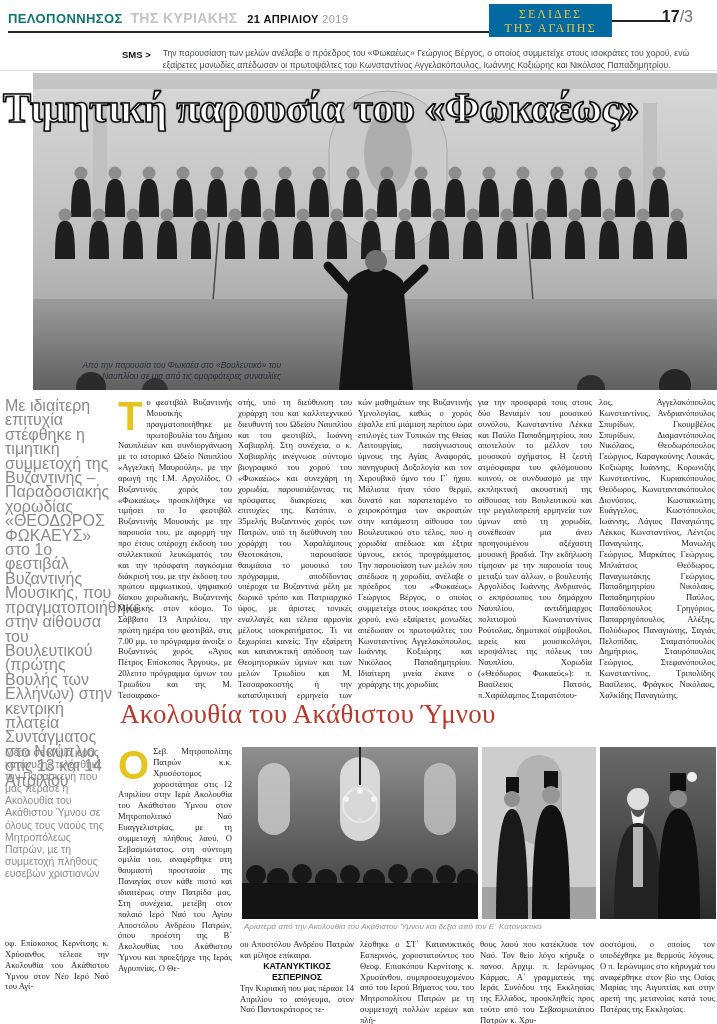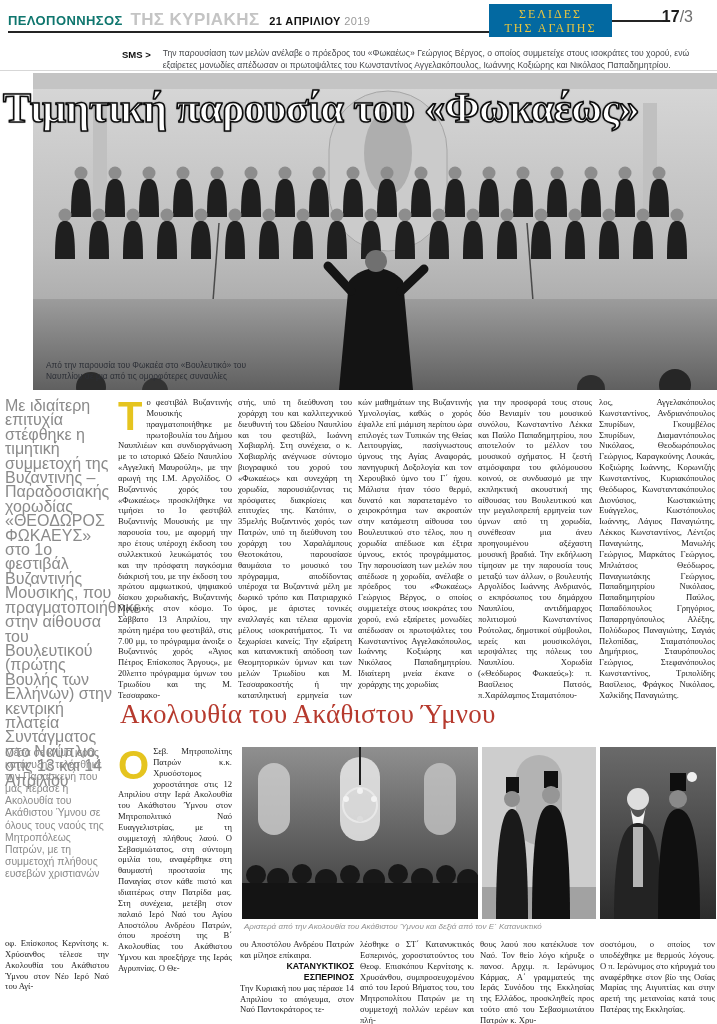--- a/index.html
+++ b/index.html
@@ -3,21 +3,21 @@
 <meta charset="utf-8">
 <style>
   html,body{margin:0;padding:0;background:#e8e8e8;}
   .page{position:relative;width:717px;height:1024px;background:#ffffff;overflow:hidden;
         font-family:"Liberation Serif",serif;color:#1c1c1c;}
 
   
   .masthead{position:absolute;left:8px;top:10px;font-family:"Liberation Sans",sans-serif;
             font-size:12px;letter-spacing:.4px;white-space:nowrap;}
   .m-logo{font-weight:bold;color:#0f766e;font-size:13px;}
-  .m-sub{color:#c4c4c4;font-weight:bold;font-size:17px;margin-left:4px;}
+  .m-sub{color:#c4c4c4;font-weight:bold;font-size:14px;margin-left:4px;}
   .m-date{font-weight:bold;color:#111;font-size:11px;margin-left:6px;}
   .m-year{color:#9a9a9a;font-weight:normal;}
   .header-rule{position:absolute;left:8px;top:31px;width:482px;height:2px;background:#242424;}
   .header-rule2{position:absolute;left:612px;top:20px;width:58px;height:2px;background:#242424;}
   .badge{position:absolute;left:489px;top:4px;width:123px;height:33px;background:#0369a1;
          color:#e9c63f;text-align:center;font-family:"Liberation Serif",serif;font-size:12px;
          line-height:14px;letter-spacing:2px;padding-top:3px;box-sizing:border-box;}
   .pagenum{position:absolute;right:24px;top:8px;font-family:"Liberation Sans",sans-serif;
            font-size:16px;font-weight:bold;color:#1d1d1d;}
   .pagenum .pn-sub{color:#6f6f6f;font-weight:normal;}
@@ -27,21 +27,21 @@
   .sms-label{font-weight:bold;font-size:9.5px;color:#101010;white-space:nowrap;padding-top:1px;}
   .sms-text{font-size:8.6px;line-height:11.5px;color:#46484c;}
   .top-divider{position:absolute;left:0;top:70px;width:717px;height:1px;background:#d7d7d7;}
 
   
   .photo1{position:absolute;left:33px;top:73px;width:684px;height:317px;}
   .headline1{position:absolute;left:3px;top:84px;width:712px;font-family:"Liberation Serif",serif;
              font-size:42px;font-weight:bold;color:#ffffff;-webkit-text-stroke:1.6px #0c0c0c;
              text-shadow:0 0 2px #000;letter-spacing:-.5px;white-space:nowrap;}
   .caption1{position:absolute;left:46px;top:360px;width:235px;font-family:"Liberation Sans",sans-serif;
-            font-size:8.4px;line-height:11px;color:#2c2f36;}
+            font-style:italic;font-size:8.4px;line-height:11px;color:#2c2f36;text-align:right;}
   .standfirst1{position:absolute;left:5px;top:399px;width:108px;font-family:"Liberation Sans",sans-serif;
                font-size:16px;line-height:14.4px;color:#8a8a8a;}
   .bodycol{position:absolute;font-size:8.6px;line-height:10.85px;text-align:justify;color:#1b1b1b;
            overflow:hidden;}
   .a1col{top:397px;height:306px;width:114px;}
   #a1c1{left:118px}#a1c2{left:238px}#a1c3{left:358px}#a1c4{left:478px}#a1c5{left:599px;width:116px}
   .dropcap{float:left;font-family:"Liberation Sans",sans-serif;font-weight:bold;font-size:40px;
            line-height:34px;color:#e5c41f;padding:2px 4px 0 0;}
 
   
@@ -52,21 +52,21 @@
   .a2colA{left:118px;top:746px;width:114px;height:278px;}
   .a2leftcont{left:5px;top:938px;width:104px;height:86px;}
   .photoA{position:absolute;left:242px;top:747px;width:236px;height:172px;}
   .photoB{position:absolute;left:482px;top:747px;width:114px;height:172px;}
   .photoC{position:absolute;left:600px;top:747px;width:116px;height:172px;}
   .caption2{position:absolute;left:244px;top:922px;width:360px;font-family:"Liberation Sans",sans-serif;
             font-style:italic;font-size:8px;color:#8e8e8e;}
   .a2bot{top:939px;height:85px;width:114px;}
   #a2cB{left:240px}#a2cC{left:360px}#a2cD{left:480px}#a2cE{left:600px;width:115px}
   .subhead{font-family:"Liberation Sans",sans-serif;font-weight:bold;font-size:8.8px;line-height:11px;
-           color:#101010;text-align:right;margin:5px 0 2px 0;}
+           color:#101010;text-align:center;margin:5px 0 2px 0;}
   .pre-block{display:block;margin:0;}
 </style>
 </head>
 <body>
 
 <div class="page">
 
   <div class="masthead">
     <span class="m-logo">ΠΕΛΟΠΟΝΝΗΣΟΣ</span>
     <span class="m-sub">ΤΗΣ ΚΥΡΙΑΚΗΣ</span>

